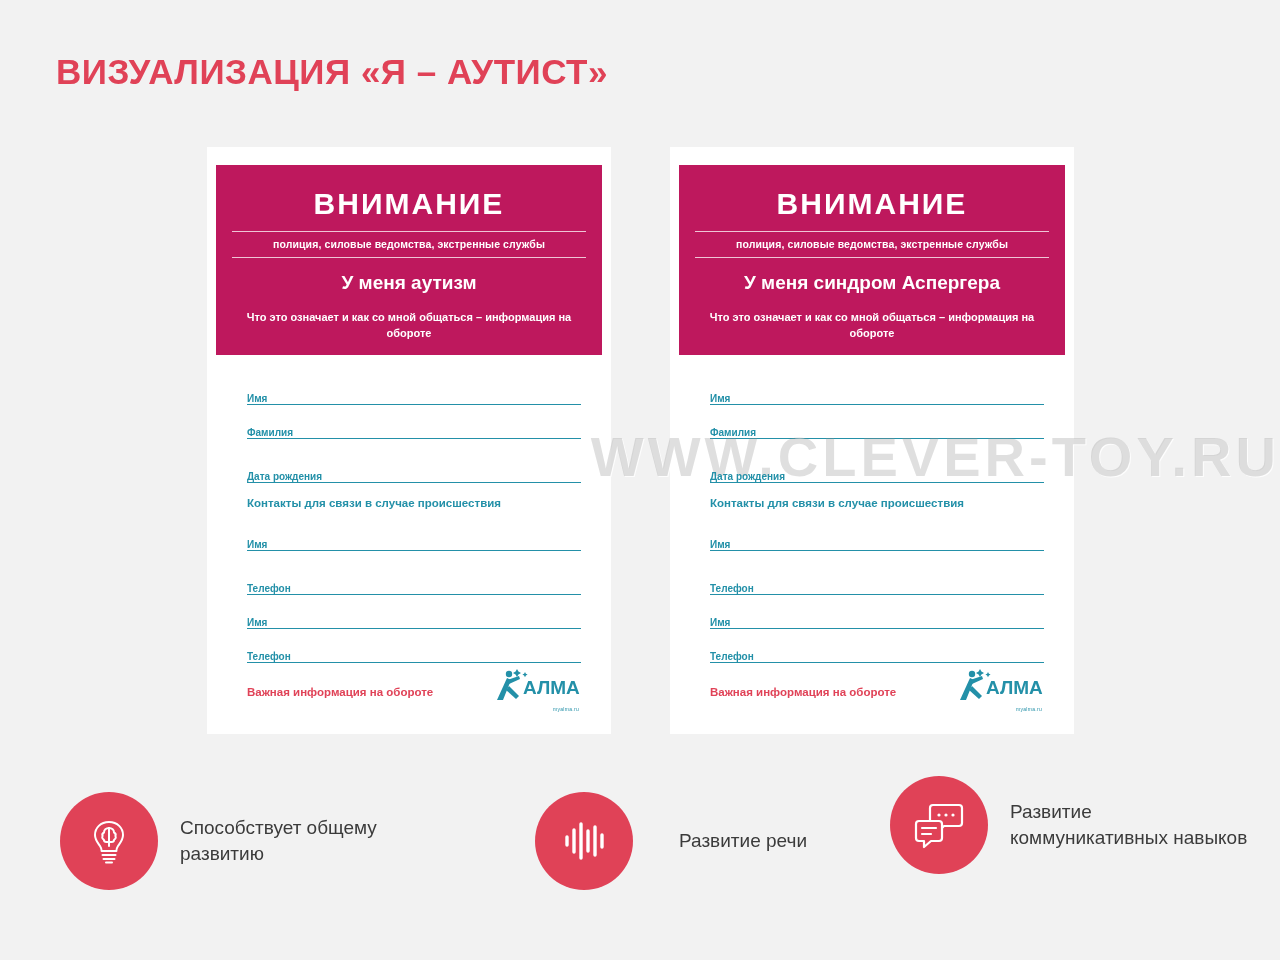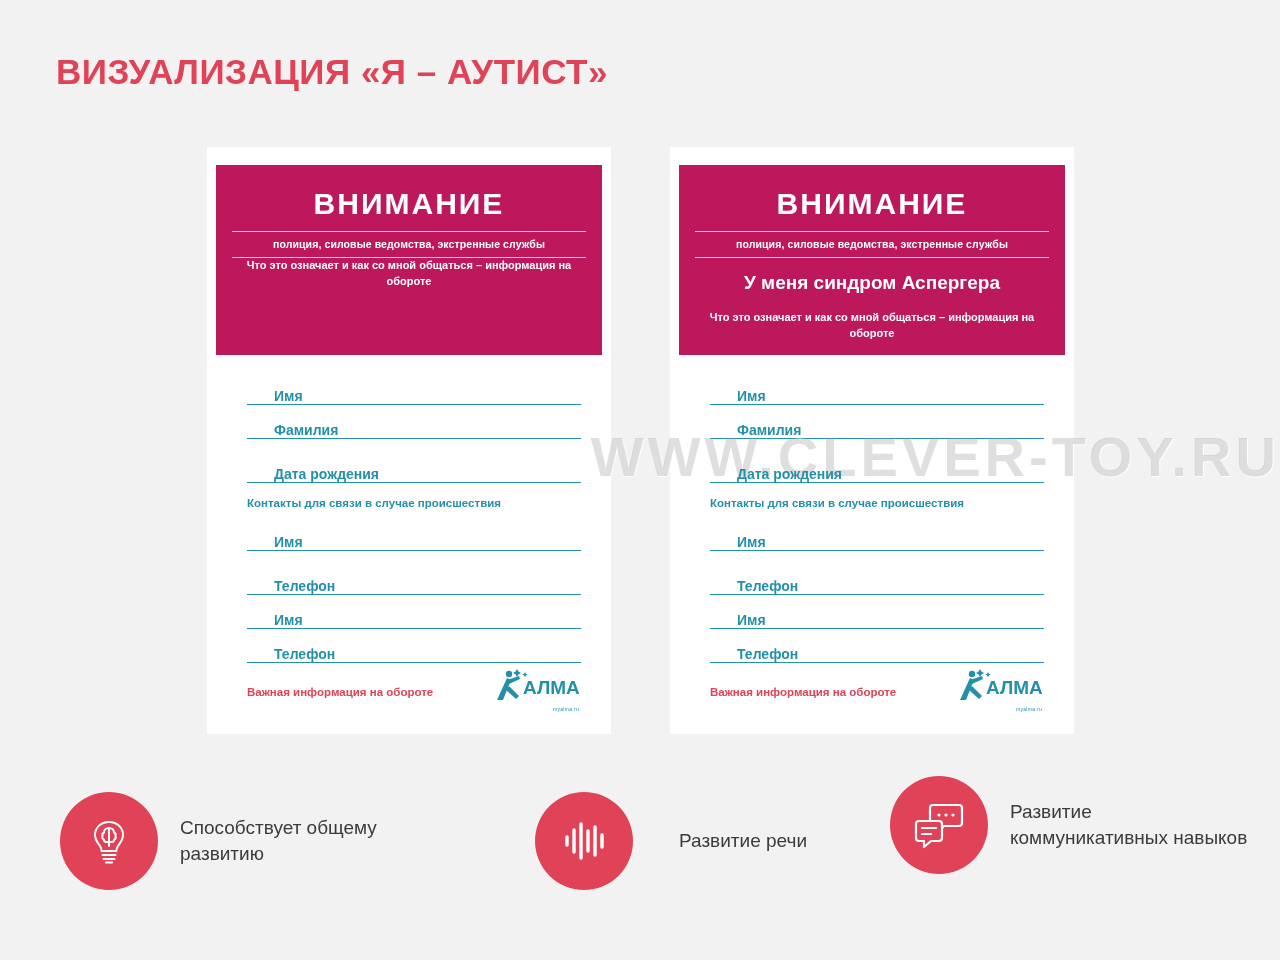--- a/index.html
+++ b/index.html
@@ -81,27 +81,26 @@
     position: absolute;
     left: 40px; right: 30px; top: 228px;
   }
   .field {
     position: relative;
     height: 34px;
   }
   .field .label {
     position: absolute;
     left: 0; bottom: 5px;
-    font-size: 14px;
+    font-size: 10px;
     font-weight: bold;
     color: #2390a8;
     background: transparent;
     z-index: 2;
     padding-right: 4px;
-    margin-left: 27px;
   }
   .field .rule {
     position: absolute;
     left: 0; right: 0; bottom: 4px;
     border-bottom: 1px solid #2390a8;
   }
   .field.gap { height: 44px; }
 
   .contacts-title {
     font-size: 11.5px;
@@ -180,20 +179,21 @@
 <body>
 
 <div id="page">
 
   <div class="page-title">ВИЗУАЛИЗАЦИЯ «Я – АУТИСТ»</div>
 
   <div class="card left">
     <div class="card-header">
       <div class="attention">ВНИМАНИЕ</div>
       <div class="services">полиция, силовые ведомства, экстренные службы</div>
+      <div class="condition">У меня аутизм</div>
       <div class="explain">Что это означает и как со мной общаться – информация на обороте</div>
     </div>
 
     <div class="form-area">
       <div class="field">
         <span class="label">Имя</span>
         <span class="rule"></span>
       </div>
       <div class="field">
         <span class="label">Фамилия</span>

